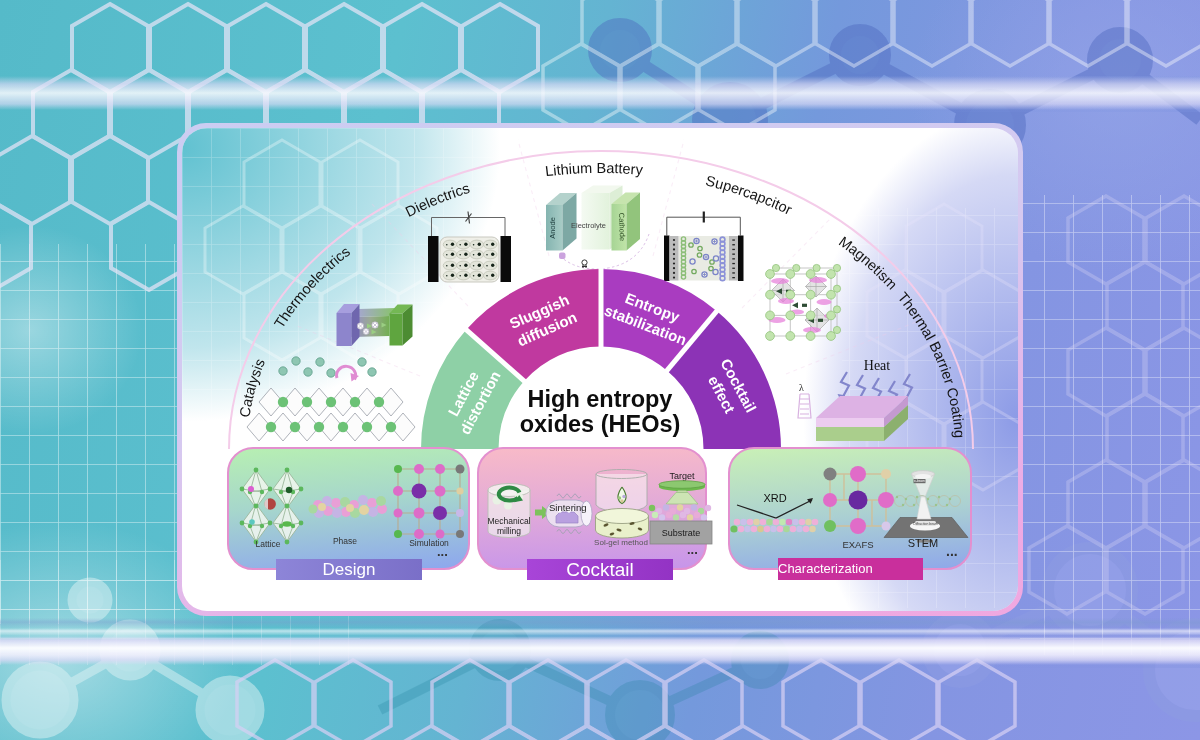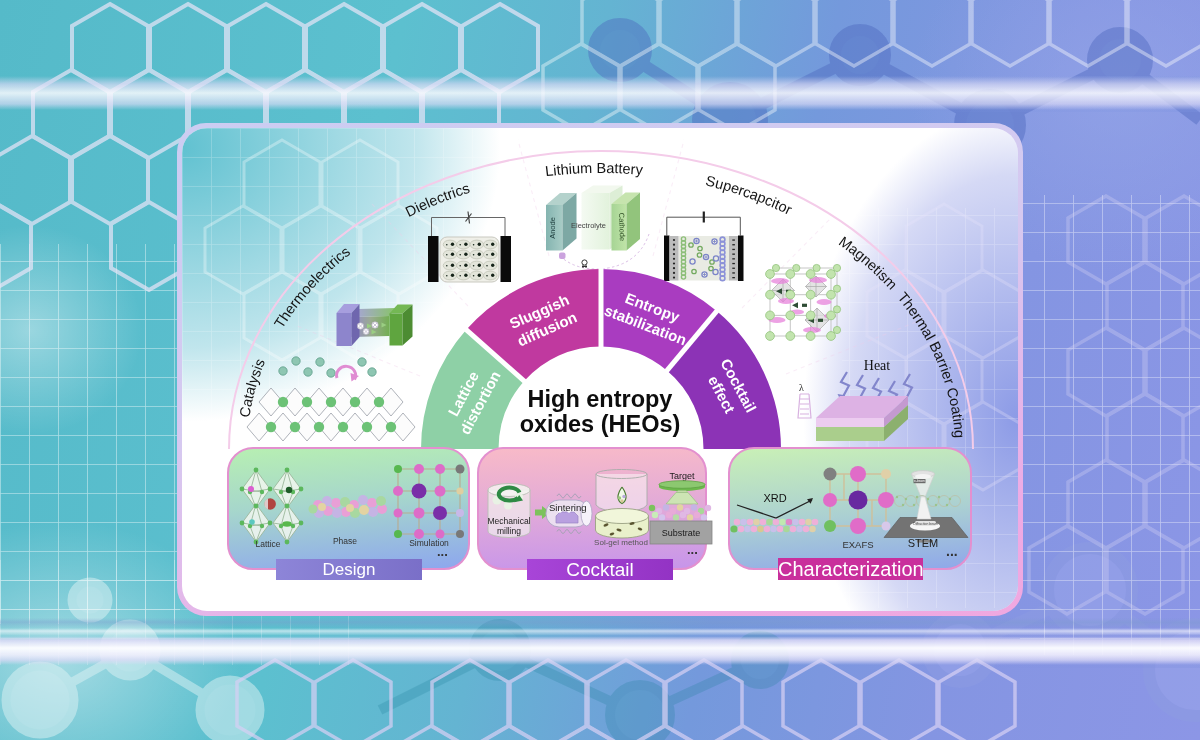--- a/index.html
+++ b/index.html
@@ -789,14 +789,14 @@
         <rect x="915" y="521" width="21" height="5" rx="1.5" fill="#e4e4e4"></rect>
         <text x="925.5" y="525.2" font-size="3.4" fill="#444" text-anchor="middle">Diffraction beam</text>
         <rect x="917" y="540" width="16" height="2.6" fill="#888"></rect>
       </g>
       <text x="923" y="547" font-size="11" fill="#222" text-anchor="middle">STEM</text>
       <text x="946" y="556" font-size="14" font-weight="bold" fill="#333">...</text>
     </g>
   </svg>
   <div class="abs" style="left:276px;top:559px;width:146px;height:21px;background:linear-gradient(90deg,#8d85d8,#7a6fc8);color:#fff;font-size:17px;text-align:center;line-height:21px;">Design</div>
   <div class="abs" style="left:527px;top:559px;width:146px;height:21px;background:linear-gradient(90deg,#a845d8,#9333c4);color:#fff;font-size:19px;text-align:center;line-height:21px;">Cocktail</div>
-  <div class="abs" style="left:778px;top:558px;width:145px;height:22px;background:#c92f9c;color:#fff;font-size:20px;text-align:left;line-height:22px;">Characterization</div>
+  <div class="abs" style="left:778px;top:558px;width:145px;height:22px;background:#c92f9c;color:#fff;font-size:13px;text-align:left;line-height:22px;">Characterization</div>
 </div>
 
 </body></html>

